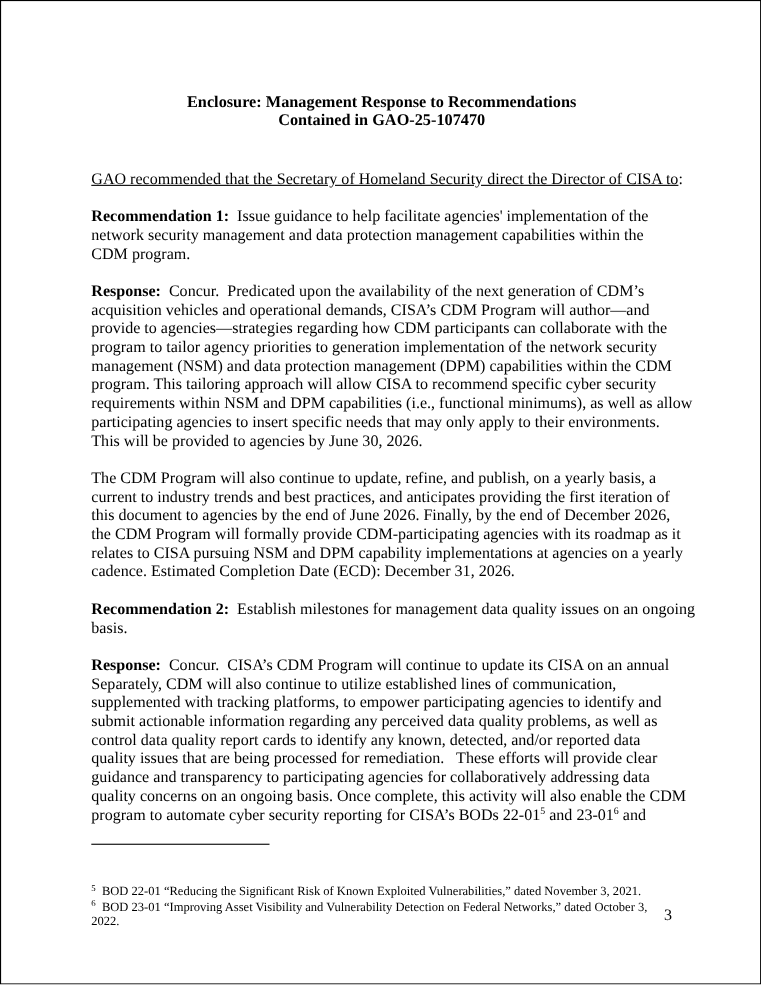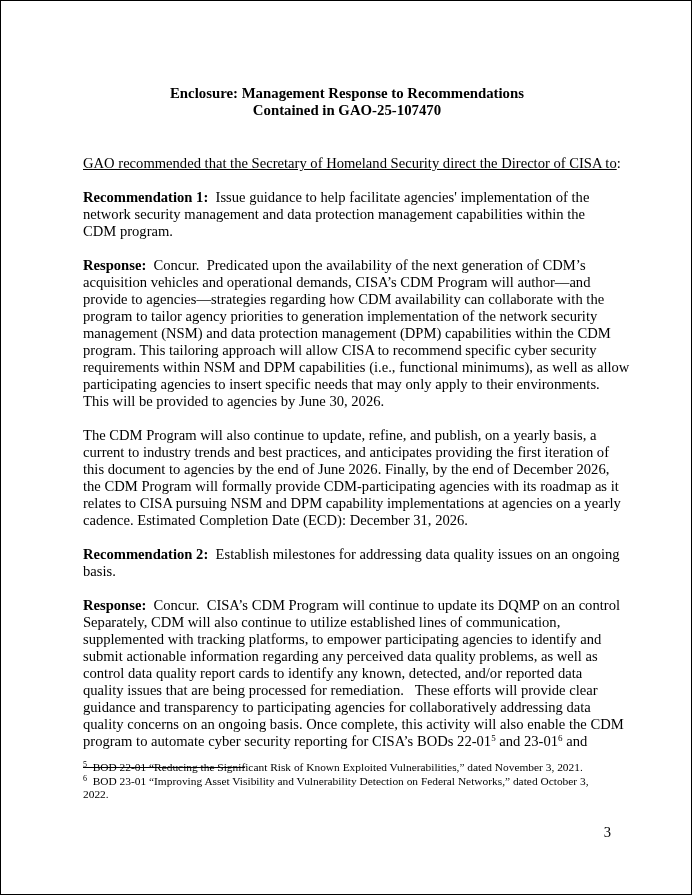--- a/index.html
+++ b/index.html
@@ -26,21 +26,21 @@
   .line { white-space: nowrap; display: block; }
   .gap { height: 17px; }
   .u { text-decoration: underline; text-align: right; }
   b { font-weight: bold; }
   sup { font-size: 9px; line-height: 0; vertical-align: 5px; }
   .fn-rule {
     position: absolute; left: 82px; top: 766px; width: 162px; height: 0;
     border-top: 1px solid #000;
   }
   .footnotes {
-    position: absolute; left: 82px; top: 760px; width: 540px;
+    position: absolute; left: 82px; top: 804px; width: 540px;
     font-size: 11.4px; line-height: 13.5px;
   }
   .footnotes .line sup { font-size: 8px; vertical-align: 4px; }
   .page-num {
     position: absolute; left: 598px; top: 823px; width: 12px;
     font-size: 14.6px; text-align: right;
   }
 </style>
 </head>
 <body>
@@ -62,48 +62,48 @@
     <p>
       <span class="line"><b>Recommendation 1:</b><span style="white-space:pre">  Issue guidance to help facilitate agencies' implementation of the</span></span>
       <span class="line">network security management and data protection management capabilities within the</span>
       <span class="line">CDM program.</span>
     </p>
     <div class="gap"></div>
 
     <p>
       <span class="line"><b>Response:</b><span style="white-space:pre">  Concur.  Predicated upon the availability of the next generation of CDM’s</span></span>
       <span class="line">acquisition vehicles and operational demands, CISA’s CDM Program will author—and</span>
-      <span class="line">provide to agencies—strategies regarding how CDM availability can collaborate with the</span>
+      <span class="line">provide to agencies—strategies regarding how CDM participants can collaborate with the</span>
       <span class="line">program to tailor agency priorities to generation implementation of the network security</span>
       <span class="line">management (NSM) and data protection management (DPM) capabilities within the CDM</span>
       <span class="line">program.  This tailoring approach will allow CISA to recommend specific cyber security</span>
       <span class="line">requirements within NSM and DPM capabilities (i.e., functional minimums), as well as allow</span>
       <span class="line">participating agencies to insert specific needs that may only apply to their environments.</span>
       <span class="line">This will be provided to agencies by June 30, 2026.</span>
     </p>
     <div class="gap"></div>
 
     <p>
       <span class="line">The CDM Program will also continue to update, refine, and publish, on a yearly basis, a</span>
       <span class="line">current to industry trends and best practices, and anticipates providing the first iteration of</span>
       <span class="line">this document to agencies by the end of June 2026.  Finally, by the end of December 2026,</span>
       <span class="line">the CDM Program will formally provide CDM-participating agencies with its roadmap as it</span>
       <span class="line">relates to CISA pursuing NSM and DPM capability implementations at agencies on a yearly</span>
       <span class="line">cadence.  Estimated Completion Date (ECD):  December 31, 2026.</span>
     </p>
     <div class="gap"></div>
 
     <p>
-      <span class="line"><b>Recommendation 2:</b><span style="white-space:pre">  Establish milestones for addressing data quality issues on an ongoing</span></span>
+      <span class="line"><b>Recommendation 2:</b><span style="white-space:pre">  Establish milestones for management data quality issues on an ongoing</span></span>
       <span class="line">basis.</span>
     </p>
     <div class="gap"></div>
 
     <p>
-      <span class="line"><b>Response:</b><span style="white-space:pre">  Concur.  CISA’s CDM Program will continue to update its DQMP on an control</span></span>
+      <span class="line"><b>Response:</b><span style="white-space:pre">  Concur.  CISA’s CDM Program will continue to update its CISA on an annual</span></span>
       <span class="line">Separately, CDM will also continue to utilize established lines of communication,</span>
       <span class="line">supplemented with tracking platforms, to empower participating agencies to identify and</span>
       <span class="line">submit actionable information regarding any perceived data quality problems, as well as</span>
       <span class="line">control data quality report cards to identify any known, detected, and/or reported data</span>
       <span class="line" style="white-space:pre">quality issues that are being processed for remediation.   These efforts will provide clear</span>
       <span class="line">guidance and transparency to participating agencies for collaboratively addressing data</span>
       <span class="line">quality concerns on an ongoing basis.  Once complete, this activity will also enable the CDM</span>
       <span class="line"><span>program to automate cyber security reporting for CISA’s BODs 22-01</span><sup>5</sup><span style="white-space:pre"> and 23-01</span><sup>6</sup><span style="white-space:pre"> and</span></span>
     </p>
   </div>

